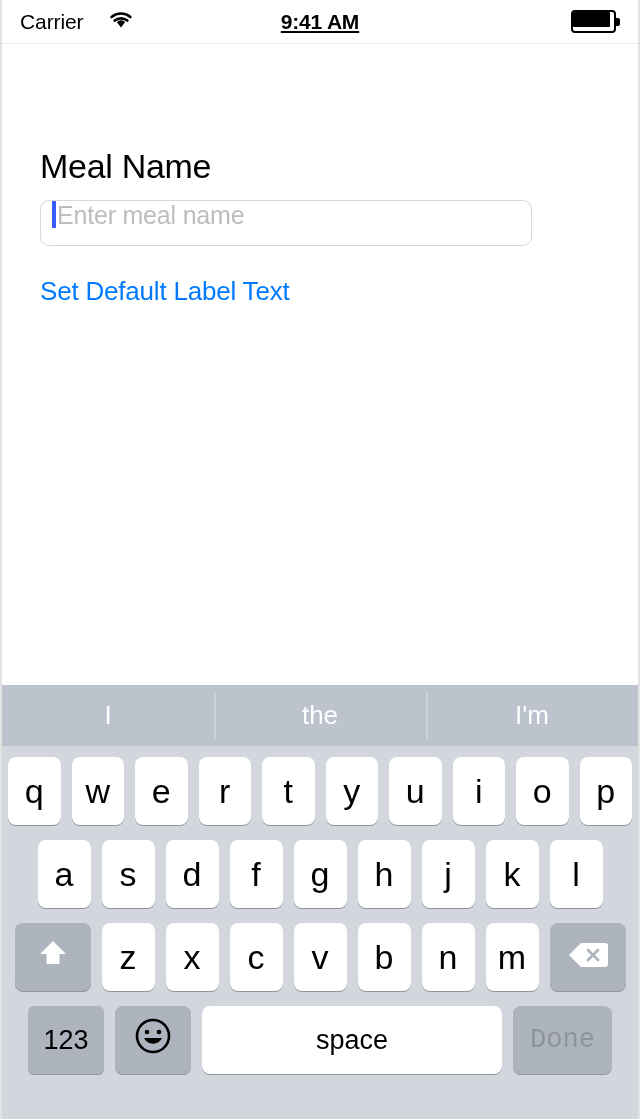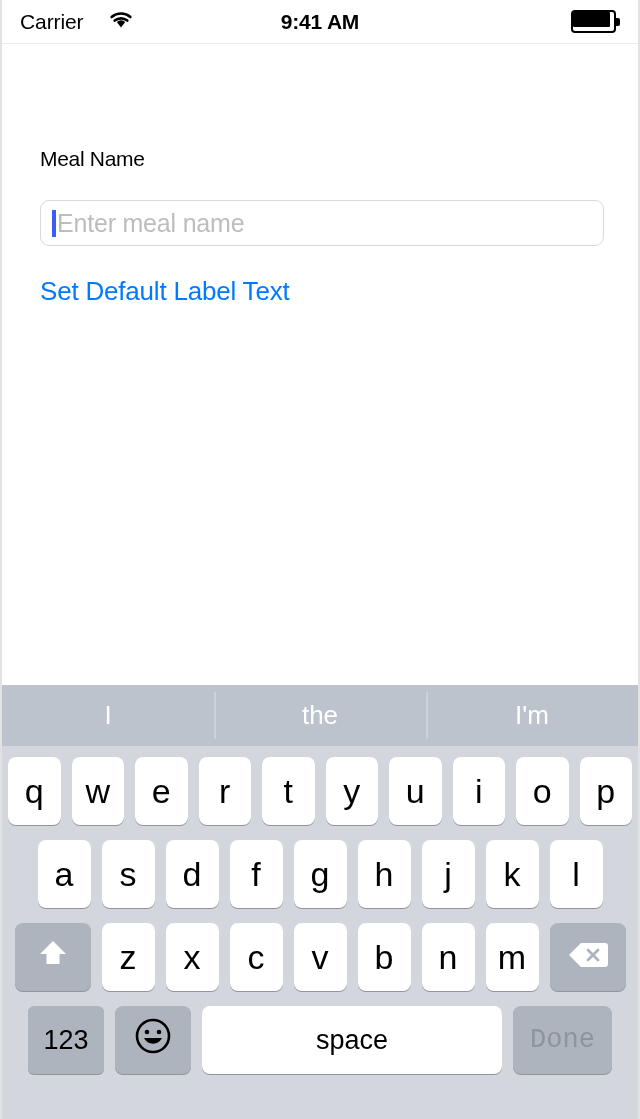--- a/index.html
+++ b/index.html
@@ -42,20 +42,21 @@
     gap: 25px;
     flex: 0 0 auto;
     min-width: 180px;
   }
   .status-center {
     flex: 1 1 auto;
     text-align: center;
     font-weight: bold;
     font-size: 21px;
     letter-spacing: -0.2px;
+    text-decoration: underline;
   }
   .status-right {
     flex: 0 0 auto;
     min-width: 180px;
     display: flex;
     justify-content: flex-end;
     align-items: center;
   }
   .carrier-label { font-size: 21px; letter-spacing: -0.1px; }
   .wifi-icon { display: block; }
@@ -94,35 +95,34 @@
     position: absolute;
     top: 44px; left: 0; right: 0;
     bottom: 434px;
     background: #ffffff;
     padding: 0 38px;
   }
   .field-label {
     position: absolute;
     top: 103px;
     left: 38px;
-    font-size: 21px;
+    font-size: 34px;
     color: #000000;
     letter-spacing: -0.3px;
   }
   .text-input {
     position: absolute;
     top: 156px;
     left: 38px;
-    width: 564px;
+    width: 492px;
     height: 46px;
     border: 1px solid #d9d9d9;
     border-radius: 9px;
     background: #ffffff;
     display: flex;
-    align-items: center;
     padding-left: 11px;
   }
   .caret {
     width: 4px;
     height: 27px;
     background: #3b5bfd;
     flex: 0 0 auto;
   }
   .placeholder {
     font-size: 25px;

